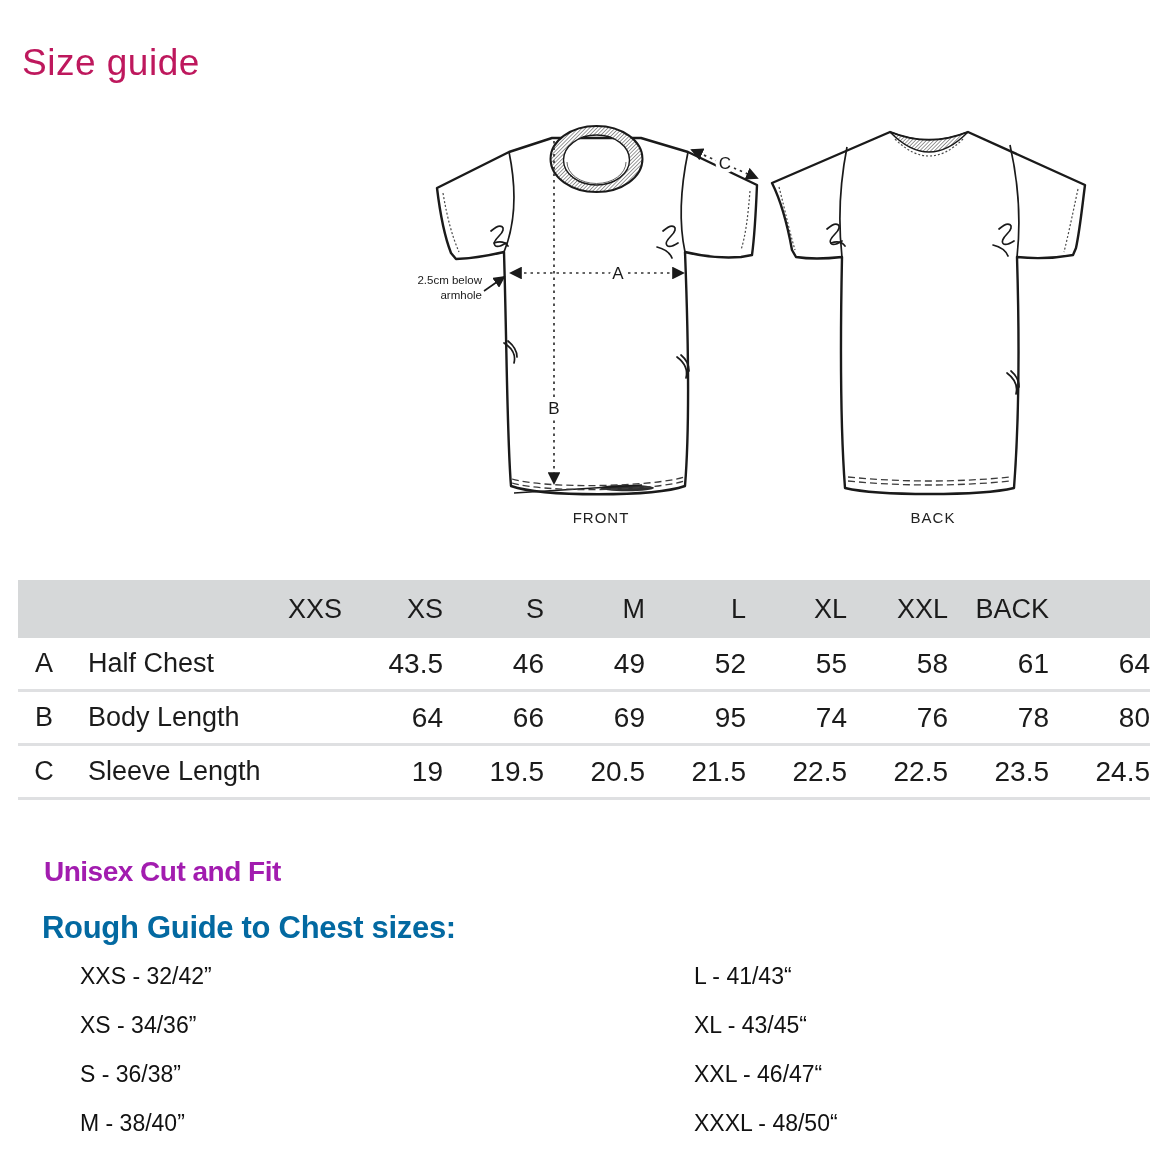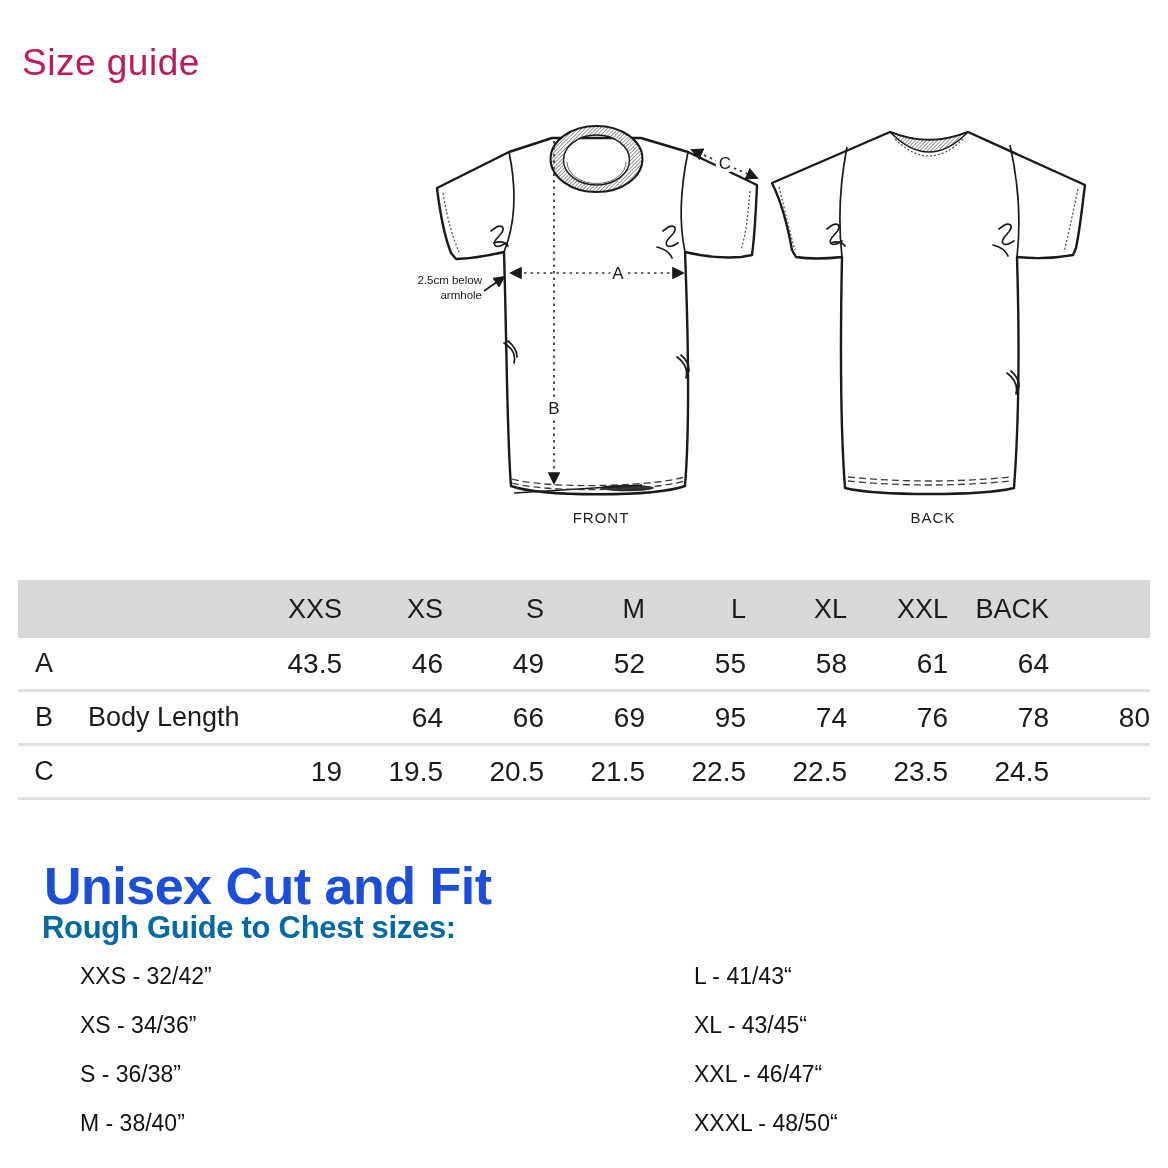--- a/index.html
+++ b/index.html
@@ -16,21 +16,21 @@
   .size-table{top:580px;left:18px;width:1132px;}
   .trow{display:grid;grid-template-columns:52px 272px repeat(8,1fr);align-items:center;}
   .thead{height:58px;background:#d6d8d9;font-size:27px;}
   .tbody-row{height:51px;background:#ffffff;border-bottom:3px solid #dfe0e2;font-size:27px;}
   .cell-letter{text-align:center;}
   .cell-label{text-align:left;padding-left:18px;}
   .cell-num{text-align:right;font-size:28px;}
   .hcol{text-align:right;}
 
   
-  .fit-heading{top:856px;left:44px;font-size:52px;font-weight:800;letter-spacing:-0.5px;color:#1d4ed8;}
+  .fit-heading{top:856px;left:44px;font-size:28px;font-weight:800;letter-spacing:-0.5px;color:#a21caf;}
   .fit-subheading{top:910px;left:42px;font-size:31px;font-weight:700;letter-spacing:-0.3px;color:#0369a1;}
   .fit-col{top:952px;font-size:23px;line-height:49px;color:#111;}
   .fit-col-left{left:80px;}
   .fit-col-right{left:694px;}
 
   
   .outline{fill:#ffffff;stroke:#1a1a1a;stroke-width:2.4;stroke-linejoin:round;}
   .seam{fill:none;stroke:#1a1a1a;stroke-width:1.7;}
   .stitch{fill:none;stroke:#4a4a4a;stroke-width:1.2;stroke-dasharray:2 2;}
   .hemstitch{fill:none;stroke:#3d3d3d;stroke-width:1.3;stroke-dasharray:7 4;}
@@ -134,20 +134,21 @@
     <div class="hcol">S</div>
     <div class="hcol">M</div>
     <div class="hcol">L</div>
     <div class="hcol">XL</div>
     <div class="hcol">XXL</div>
     <div class="hcol">BACK</div>
   </div>
 
   <div class="trow tbody-row">
     <div class="cell-letter">A</div>
+    <div class="cell-label">Half Chest</div>
     <div class="cell-num">43.5</div>
     <div class="cell-num">46</div>
     <div class="cell-num">49</div>
     <div class="cell-num">52</div>
     <div class="cell-num">55</div>
     <div class="cell-num">58</div>
     <div class="cell-num">61</div>
     <div class="cell-num">64</div>
   </div>
 
@@ -159,20 +160,21 @@
     <div class="cell-num">69</div>
     <div class="cell-num">95</div>
     <div class="cell-num">74</div>
     <div class="cell-num">76</div>
     <div class="cell-num">78</div>
     <div class="cell-num">80</div>
   </div>
 
   <div class="trow tbody-row">
     <div class="cell-letter">C</div>
+    <div class="cell-label">Sleeve Length</div>
     <div class="cell-num">19</div>
     <div class="cell-num">19.5</div>
     <div class="cell-num">20.5</div>
     <div class="cell-num">21.5</div>
     <div class="cell-num">22.5</div>
     <div class="cell-num">22.5</div>
     <div class="cell-num">23.5</div>
     <div class="cell-num">24.5</div>
   </div>
 </div>

